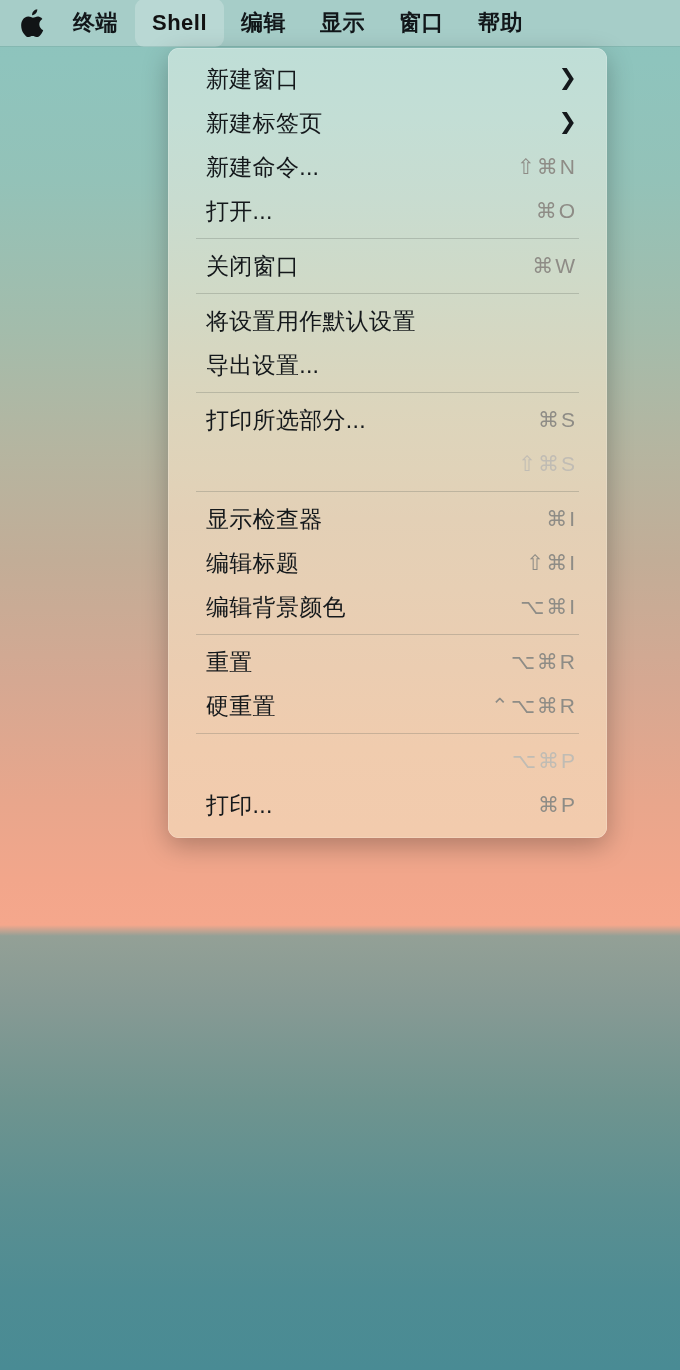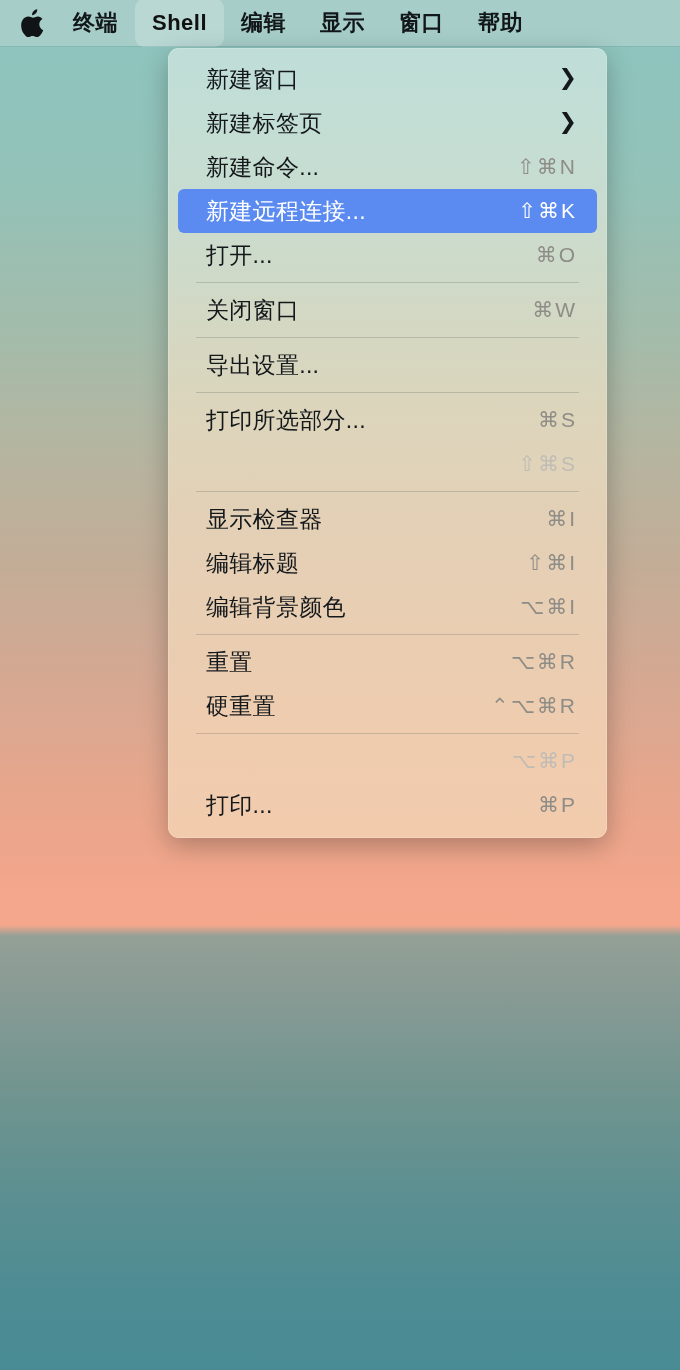--- a/index.html
+++ b/index.html
@@ -140,35 +140,34 @@
       <span class="chev">❯</span>
     </div>
     <div class="mi">
       <span class="mi-label">新建标签页</span>
       <span class="chev">❯</span>
     </div>
     <div class="mi">
       <span class="mi-label">新建命令...</span>
       <span class="mi-right">⇧⌘N</span>
     </div>
-    <div class="mi selected">
-      <span class="mi-label">新建远程连接...</span>
-      <span class="mi-right">⇧⌘K</span>
-    </div>
     <div class="mi">
       <span class="mi-label">打开...</span>
       <span class="mi-right">⌘O</span>
     </div>
     <div class="sep"></div>
     <div class="mi">
       <span class="mi-label">关闭窗口</span>
       <span class="mi-right">⌘W</span>
     </div>
     <div class="sep"></div>
     <div class="mi">
+      <span class="mi-label">将设置用作默认设置</span>
+    </div>
+    <div class="mi">
       <span class="mi-label">导出设置...</span>
     </div>
     <div class="sep"></div>
     <div class="mi">
       <span class="mi-label">打印所选部分...</span>
       <span class="mi-right">⌘S</span>
     </div>
     <div class="mi disabled">
       <span class="mi-right">⇧⌘S</span>
     </div>

